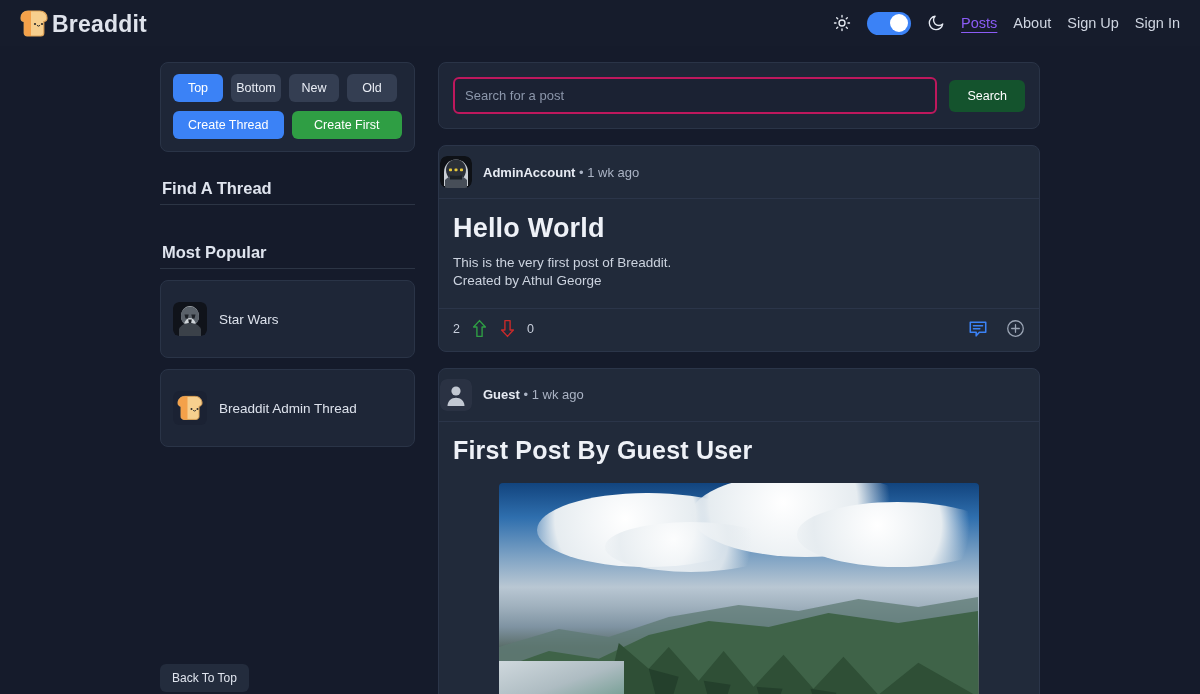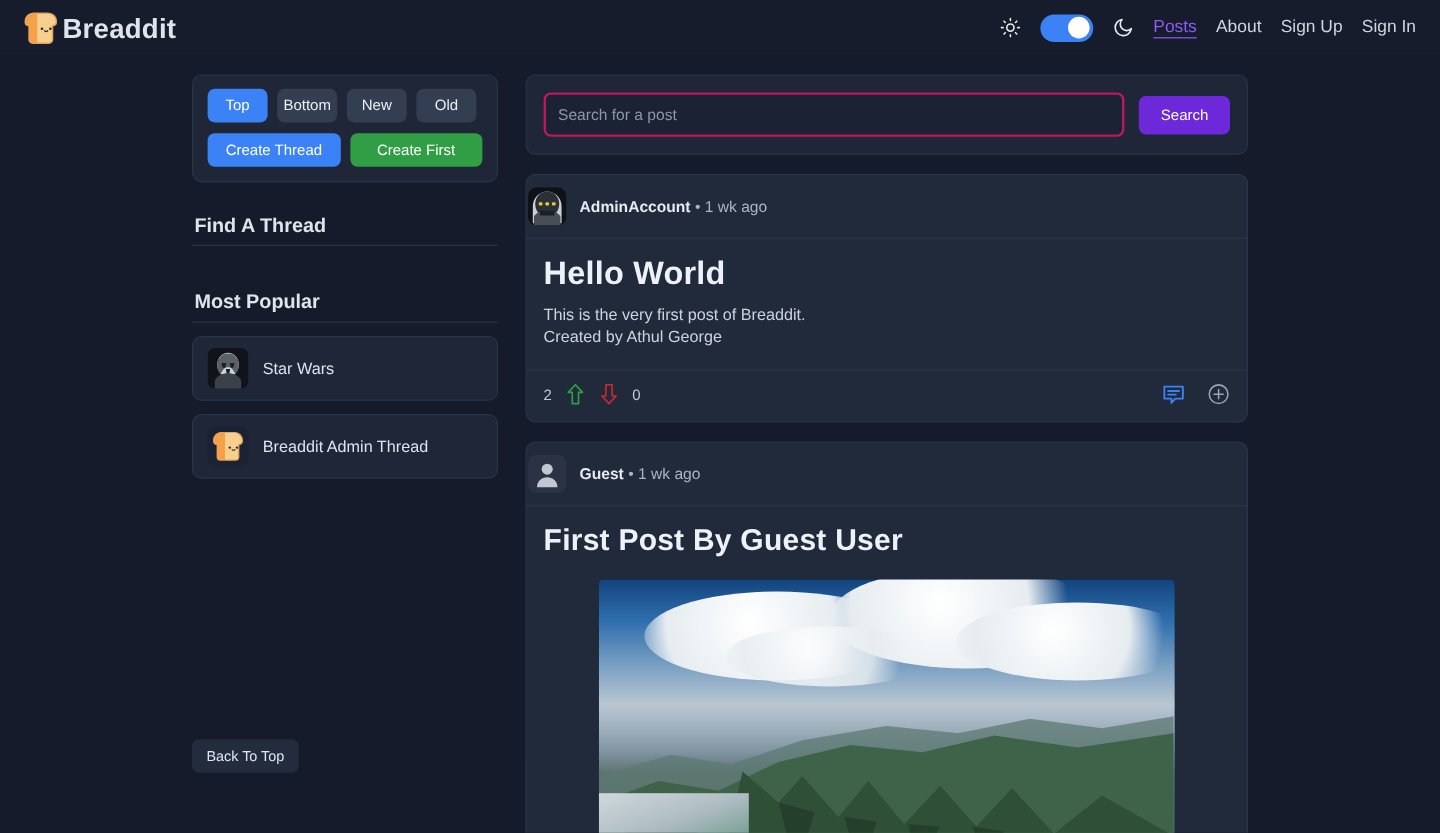--- a/index.html
+++ b/index.html
@@ -92,21 +92,21 @@
     border:2px solid #be185d; border-radius:6px;
     color:#cfd6e4; font-size:12.5px;
     padding:8px 10px;
     font-family:"Liberation Sans", sans-serif;
     outline:none;
   }
   .text-input::placeholder { color:#8c97ab; }
 
   .thread-item {
     display:flex; align-items:center; gap:12px;
-    padding:9px 12px; margin-bottom:11px;
+    padding:21px 12px; margin-bottom:11px;
   }
   .thread-avatar { width:34px; height:34px; border-radius:6px; display:block; }
   .thread-name { font-size:13.5px; color:#dde2ec; }
 
   .back-to-top {
     margin-top:auto;
     background:#232c3d; color:#e0e5ef;
     border:none; border-radius:6px;
     font-size:12px; padding:7px 12px;
     align-self:flex-start;
@@ -115,21 +115,21 @@
   }
   .sidebar-spacer { height:206px; }
 
   
   .searchbar {
     display:flex; align-items:center; gap:12px;
     padding:14px 14px;
   }
   .searchbar .text-input { flex:1; padding:9px 10px; font-size:13px; }
   .btn-search {
-    background:#6d28d9; color:#fff; border:none; border-radius:6px;
+    background:#14532d; color:#fff; border:none; border-radius:6px;
     font-size:12.5px; padding:9px 18px; cursor:pointer;
     font-family:"Liberation Sans", sans-serif;
   }
 
   
   .post {
     background:#212a3a;
     border:1px solid #2b3549;
     border-radius:8px;
     margin-top:16px;

